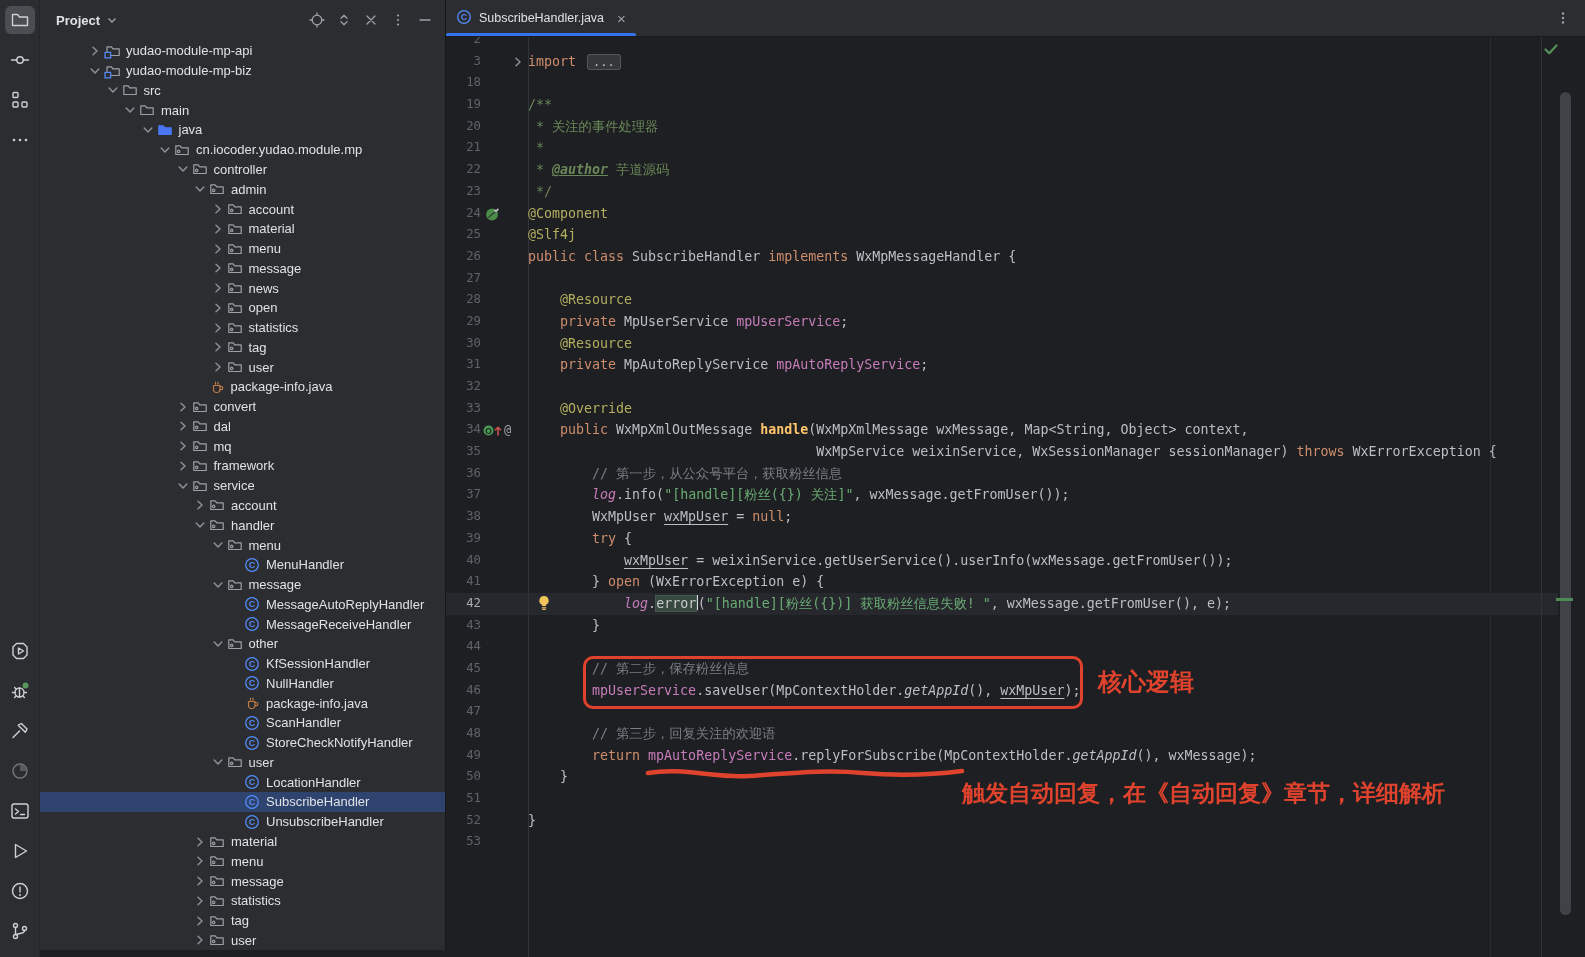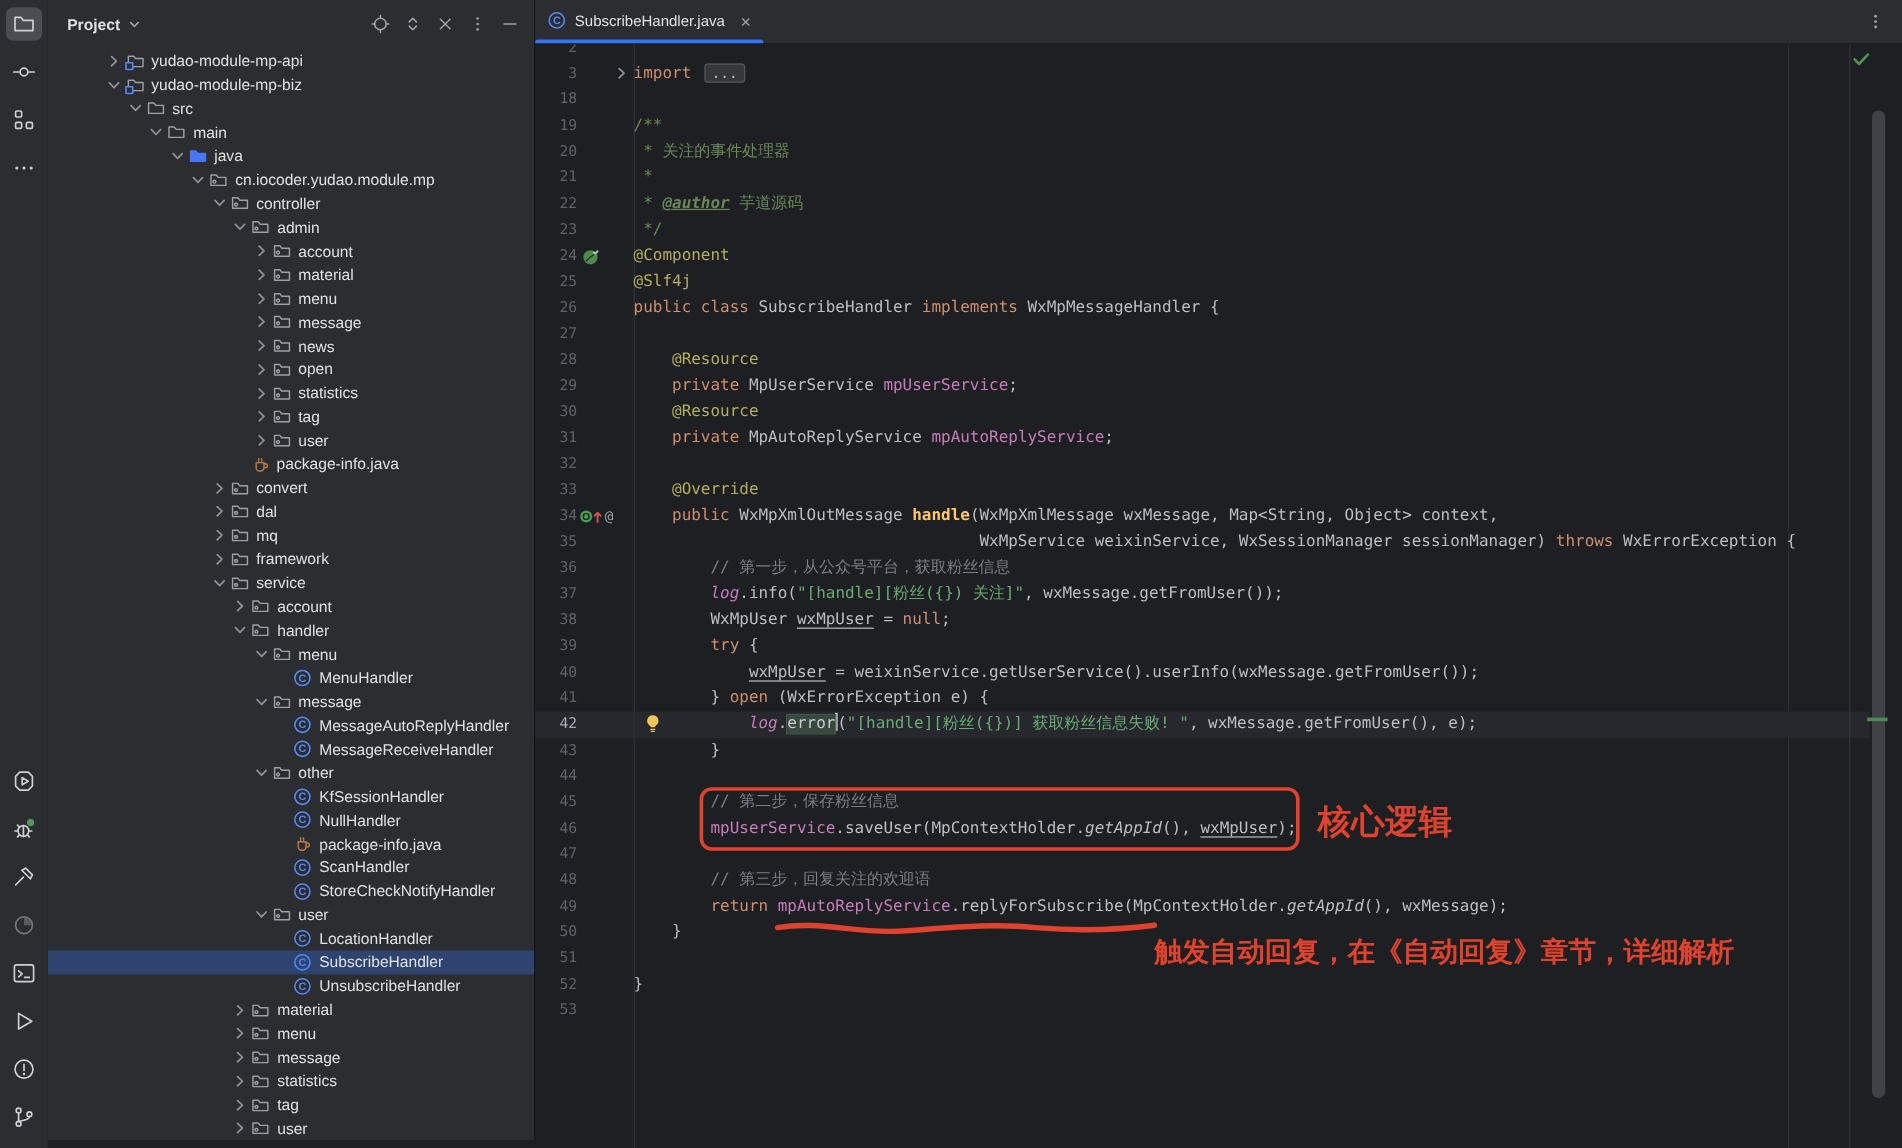--- a/index.html
+++ b/index.html
@@ -54,21 +54,21 @@
   .guide{position:absolute;left:1044px;top:0;bottom:0;width:1px;background:#2A2C31;z-index:0}
   .curline{position:absolute;left:0;top:556px;width:1112px;height:21.7px;background:#26282E;z-index:1}
   .stripline{position:absolute;left:1095px;top:0;bottom:0;width:1px;background:#323438;z-index:1}
   .thumb{position:absolute;left:1114px;top:55px;width:11px;height:823px;background:#47494E;
          border-radius:6px;z-index:2;opacity:.85;cursor:pointer}
   .greenmark{position:absolute;left:1110px;top:561px;width:17px;height:3px;background:#4F8A54;z-index:3}
   .okmark{position:absolute;left:1097px;top:4px;z-index:3}
   
   .redbox{position:absolute;left:137px;top:619px;width:500px;height:53px;border:3.5px solid #E0432D;
           border-radius:10px;z-index:3;box-sizing:border-box}
-  .redlabel{position:absolute;left:652px;top:629px;font-size:28px;font-weight:700;color:#E0432D;z-index:3}
+  .redlabel{position:absolute;left:652px;top:629px;font-size:24px;font-weight:700;color:#E0432D;z-index:3}
   .redline{position:absolute;left:199px;top:729px;z-index:3}
   .rednote{position:absolute;left:516px;top:741px;font-size:23px;font-weight:700;color:#E0432D;
            z-index:3;white-space:nowrap}
   
   .tk-k{color:#CF8E6D}
   .tk-a{color:#B3AE60}
   .tk-s{color:#6AAB73}
   .tk-d{color:#6A8759}
   .tk-da{color:#6A8759;font-weight:700;font-style:italic;text-decoration:underline}
   .tk-c{color:#7A7E85}

